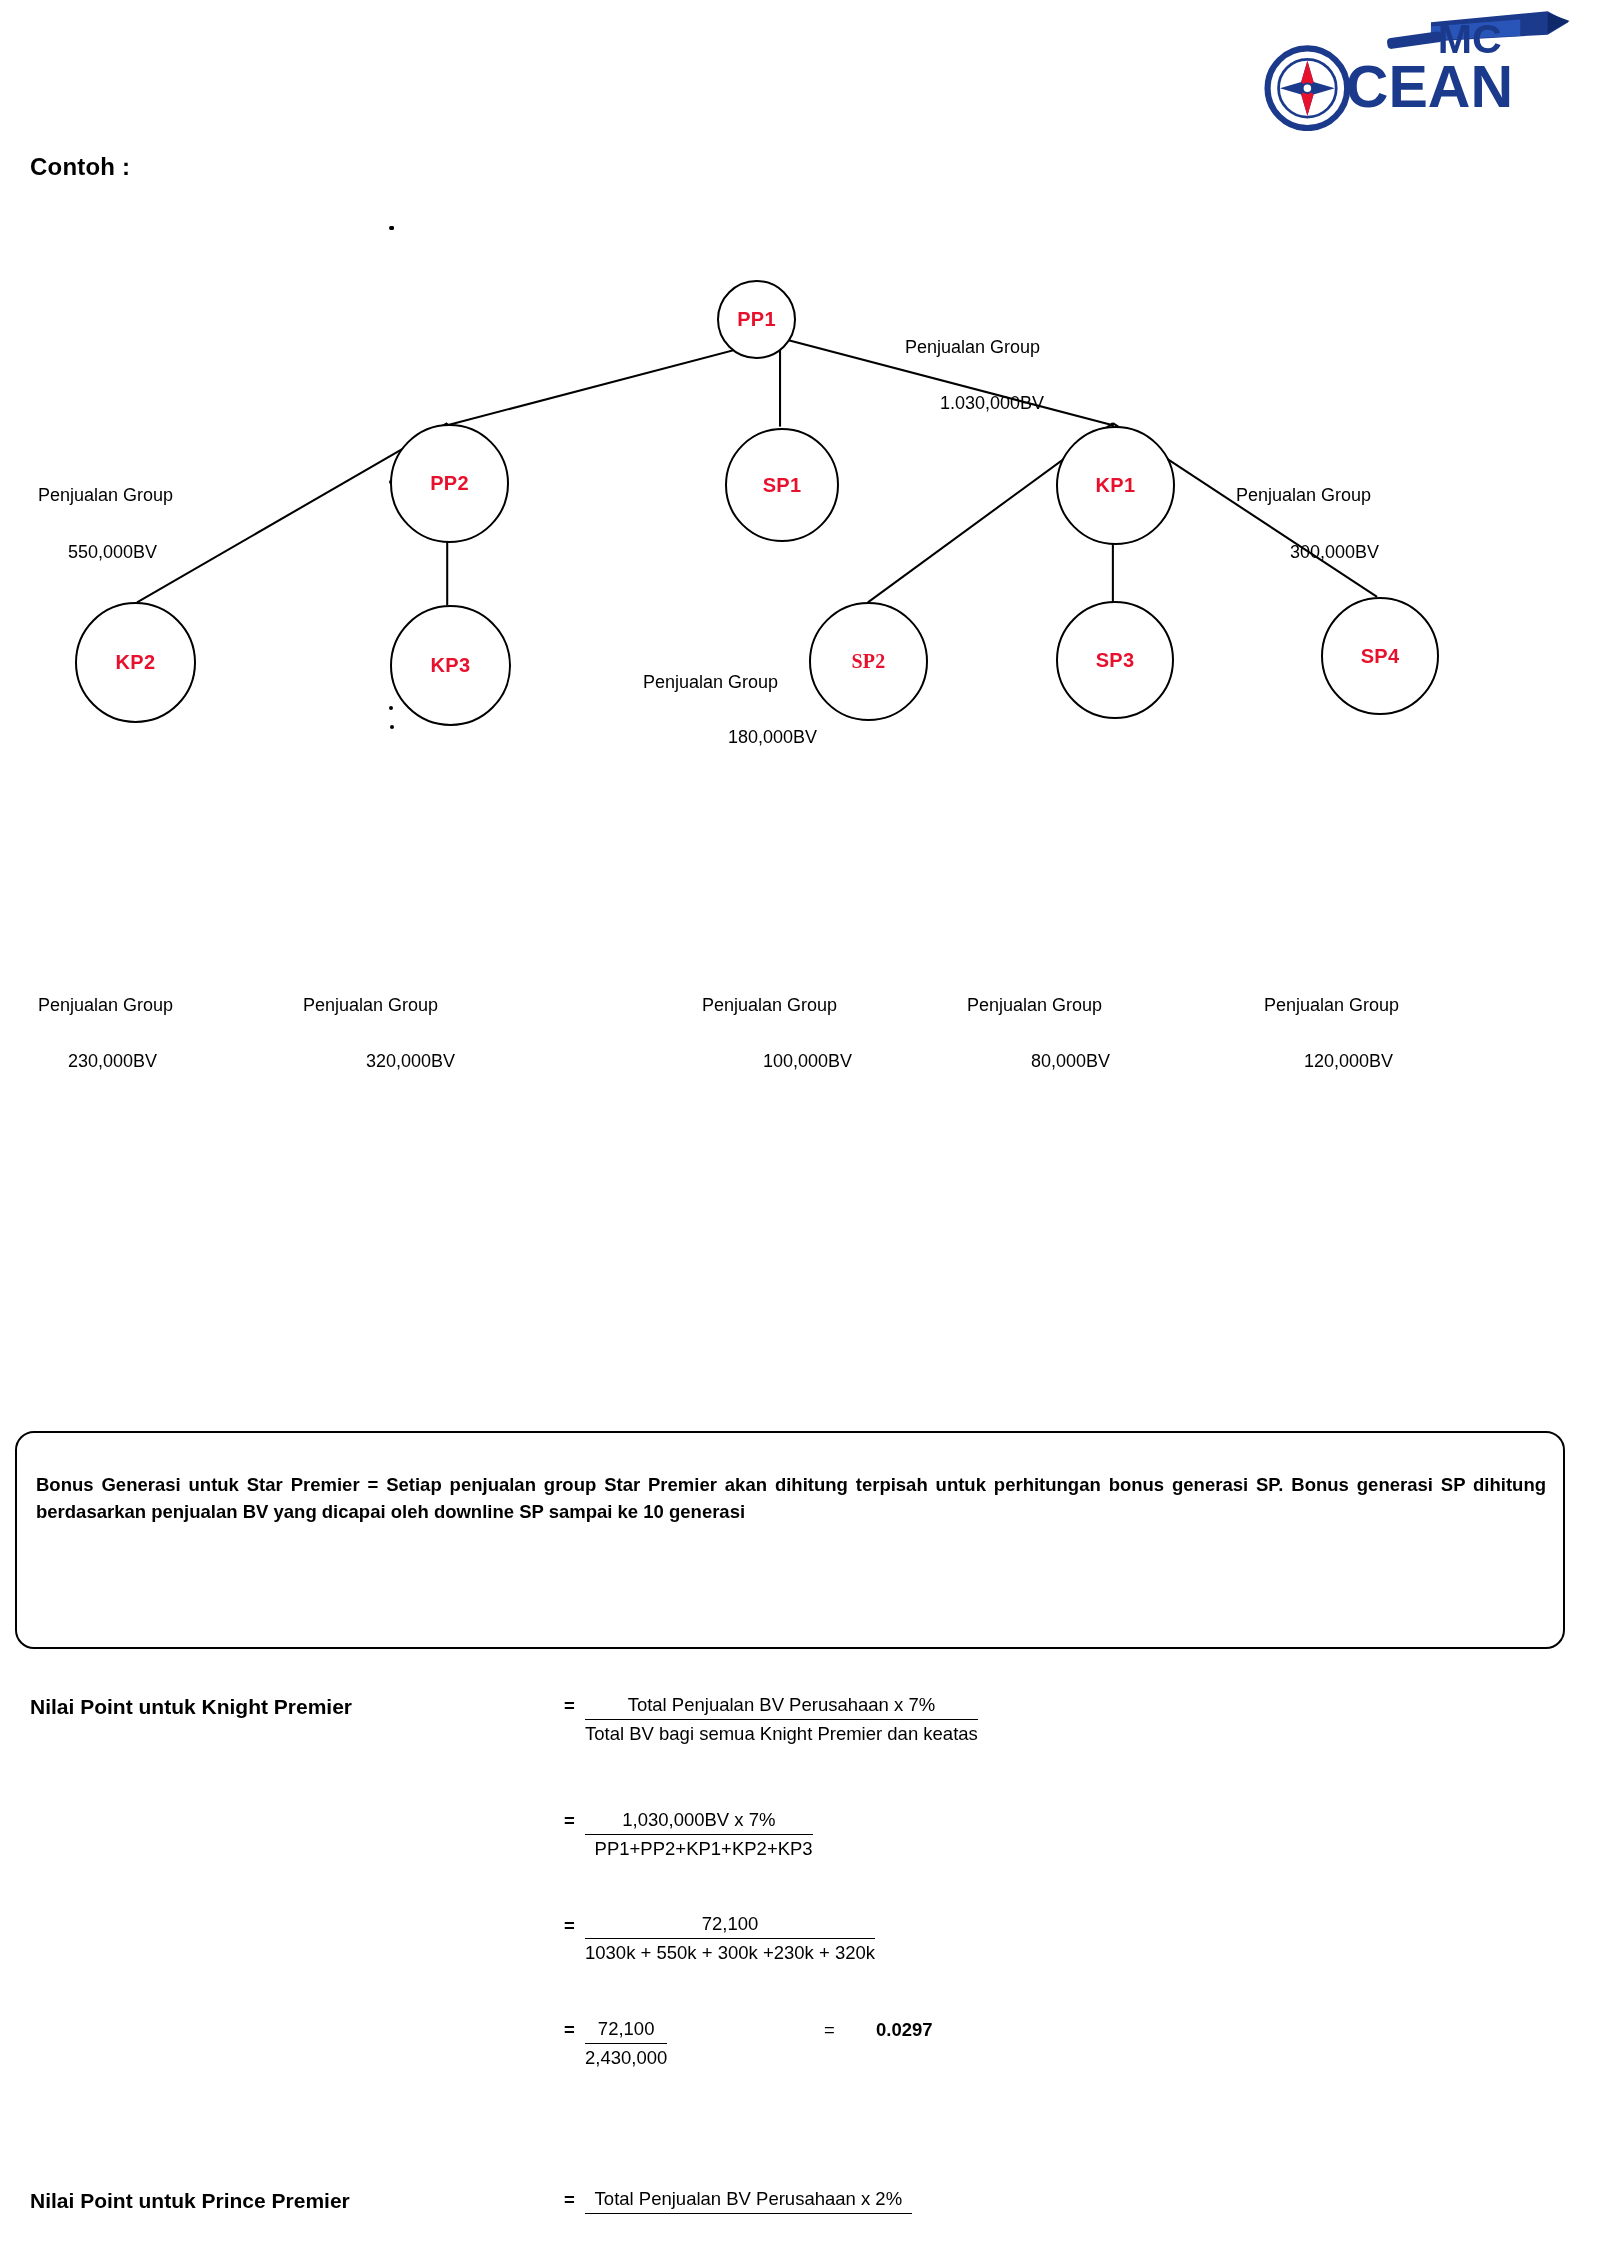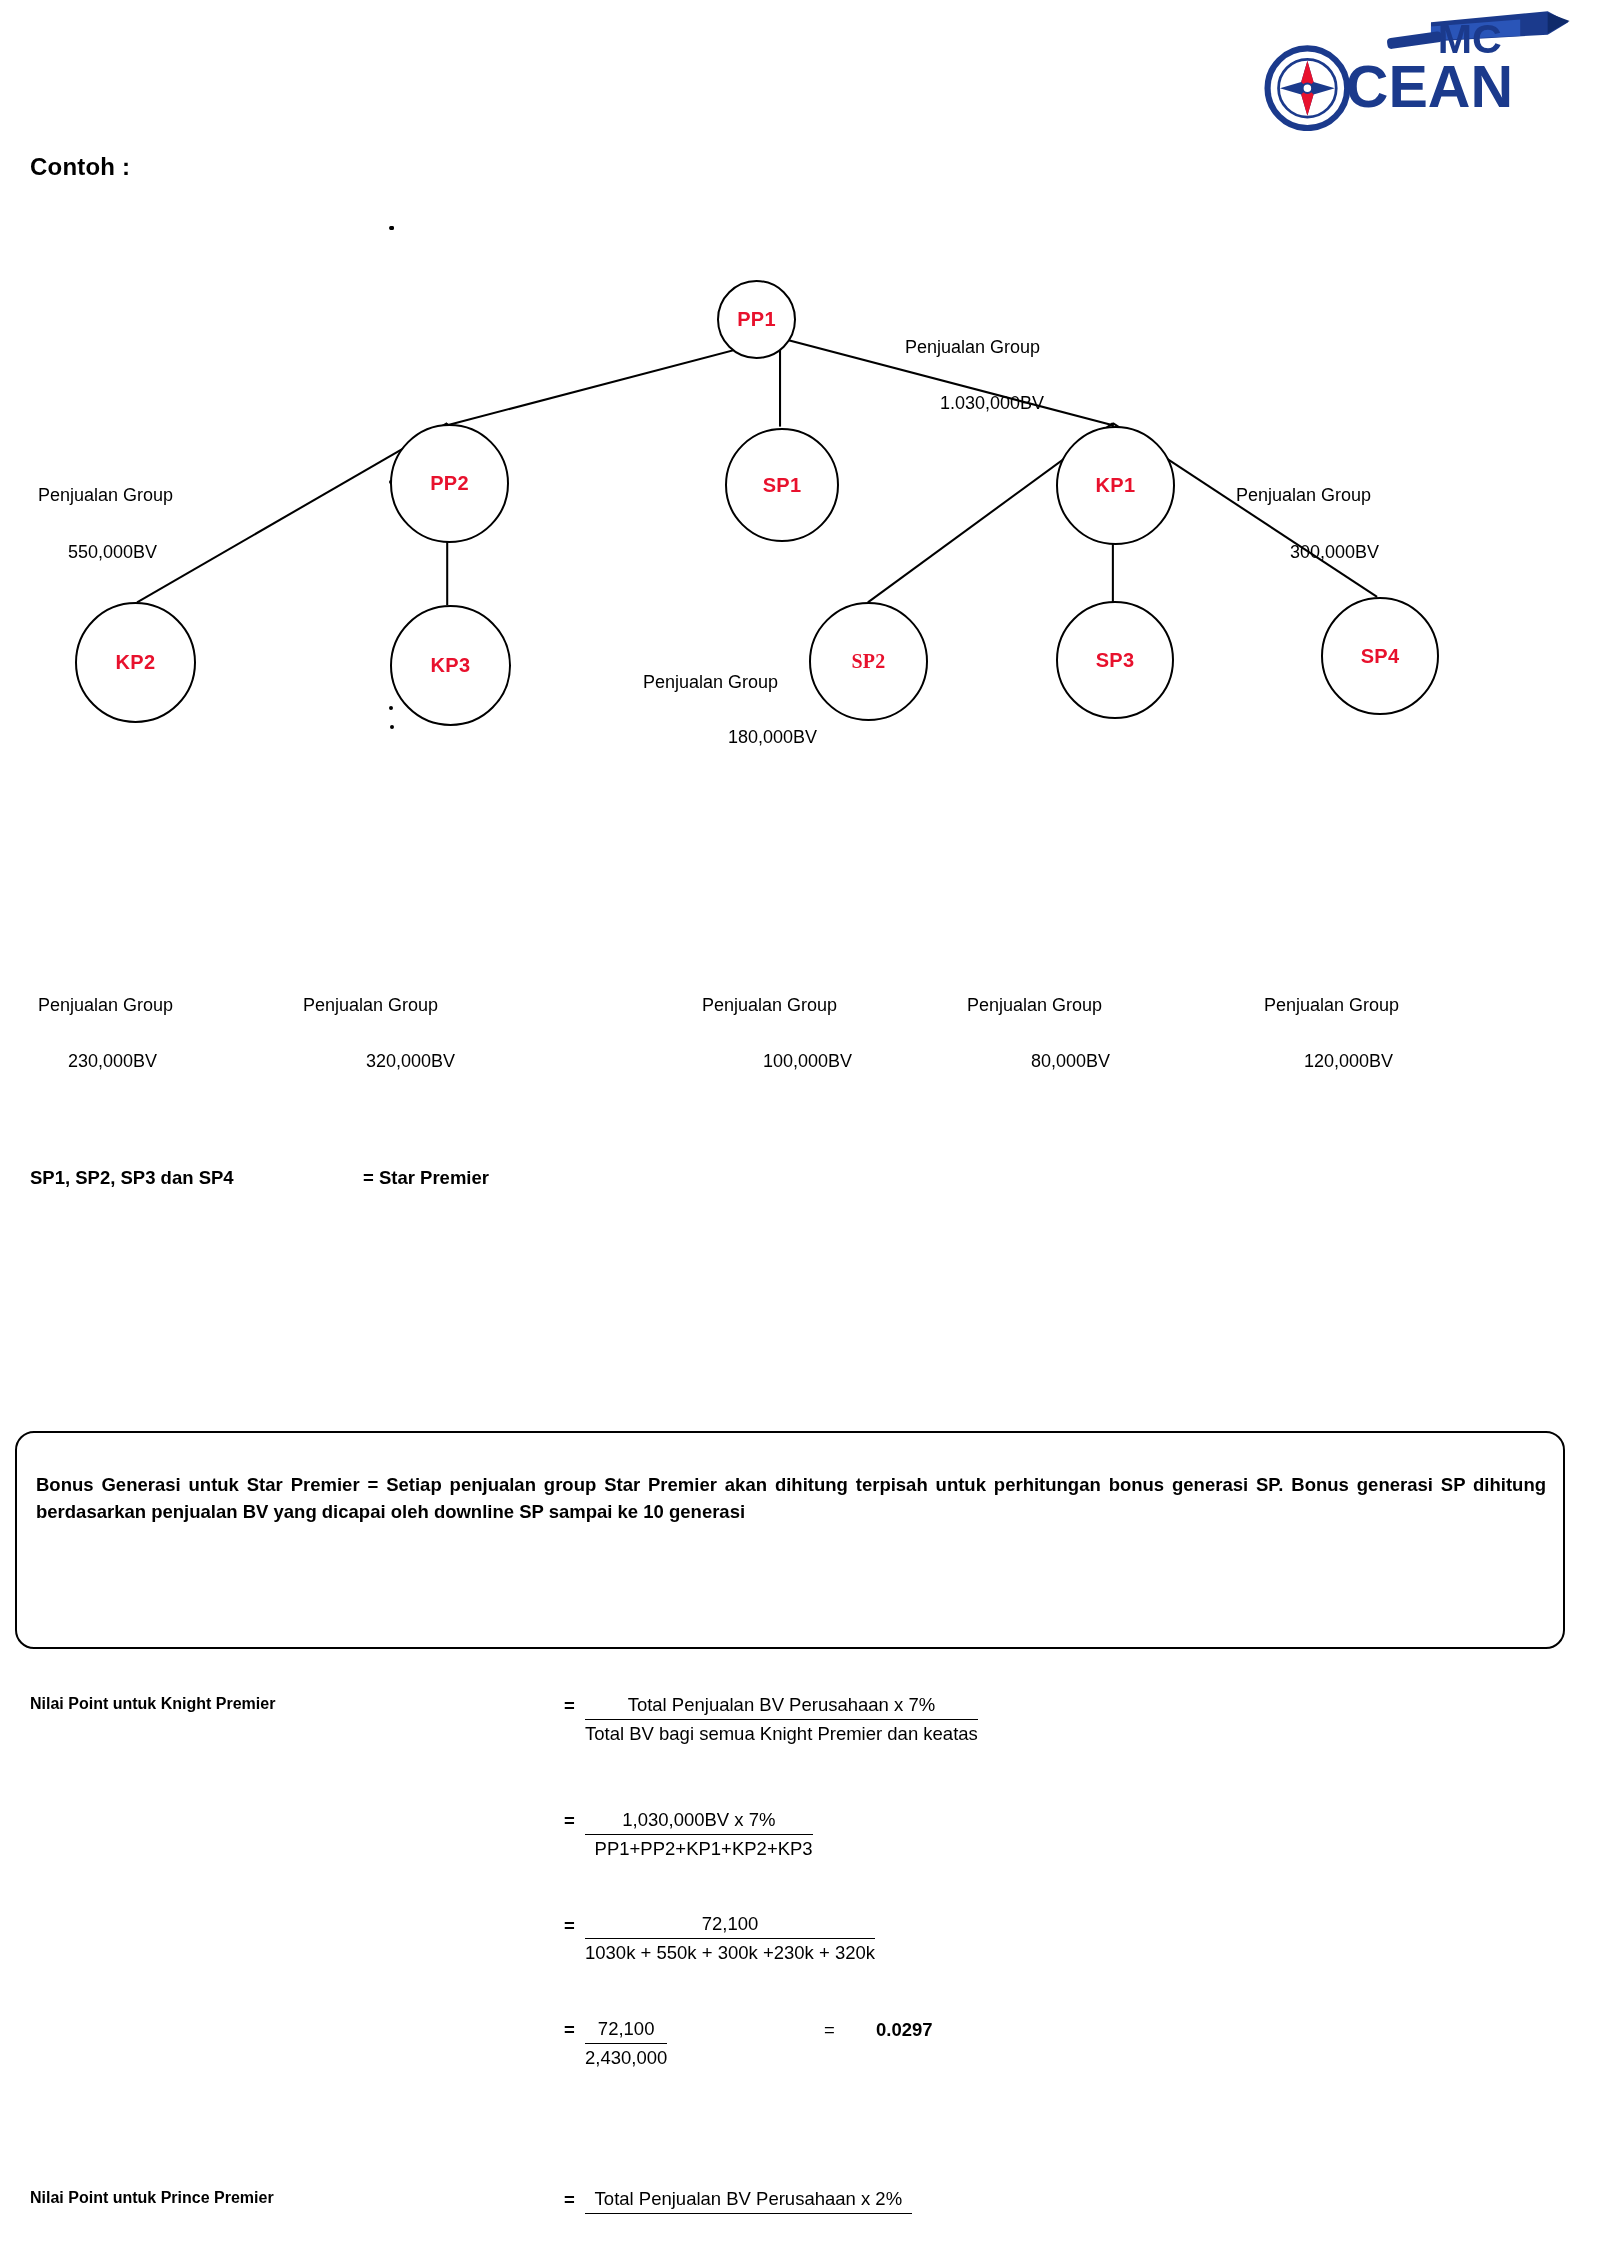--- a/index.html
+++ b/index.html
@@ -105,21 +105,21 @@
     width: 1510px;
     font-size: 18.5px;
     font-weight: bold;
     line-height: 1.45;
     text-align: justify;
   }
 
   
   .formula-title {
     position: absolute;
-    font-size: 16px;
+    font-size: 21px;
     font-weight: bold;
   }
   .eq {
     position: absolute;
     font-size: 18.5px;
     font-weight: bold;
   }
   .frac {
     position: absolute;
     font-size: 18.5px;
@@ -252,24 +252,20 @@
   <div class="lbl" style="left:755px; top:825px;">100,000BV</div>
 
   <div class="lbl" style="left:959px; top:769px;">Penjualan Group</div>
   <div class="lbl" style="left:1023px; top:825px;">80,000BV</div>
 
   <div class="lbl" style="left:1256px; top:769px;">Penjualan Group</div>
   <div class="lbl" style="left:1296px; top:825px;">120,000BV</div>
 </div>
 
 <div class="legend">
-  <div class="legend-row">
-    <div class="legend-key">SP1, SP2, SP3 dan SP4</div>
-    <div class="legend-val">= Star Premier</div>
-  </div>
 </div>
 
 <div class="bonus-box"></div>
 <div class="bonus-text">Bonus Generasi untuk Star Premier = Setiap penjualan group Star Premier akan dihitung terpisah untuk perhitungan bonus generasi SP. Bonus generasi SP dihitung berdasarkan penjualan BV yang dicapai oleh downline SP sampai ke 10 generasi</div>
 
 <div class="formula-title" style="left:30px; top:1695px;">Nilai Point untuk Knight Premier</div>
 <div class="eq" style="left:564px; top:1695px;">=</div>
 <div class="frac" style="left:585px; top:1694px;">
   <div class="num">Total Penjualan BV Perusahaan x 7%</div>
   <div class="den">Total BV bagi semua Knight Premier dan keatas</div>

